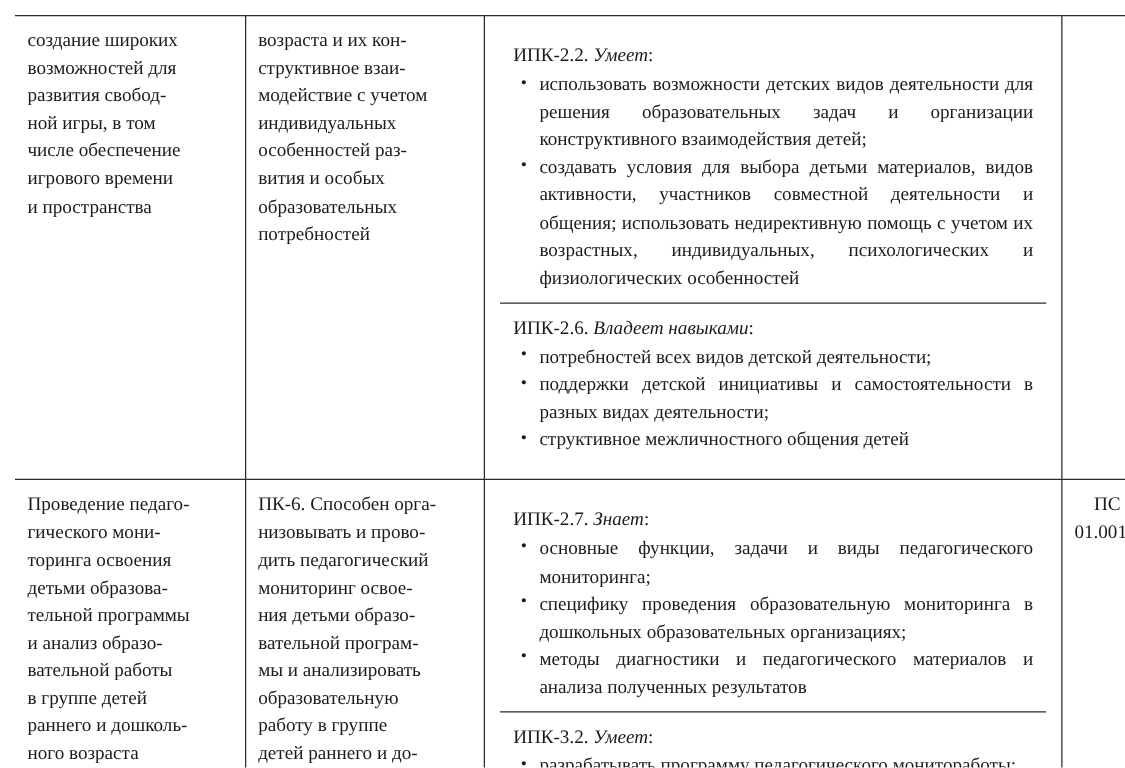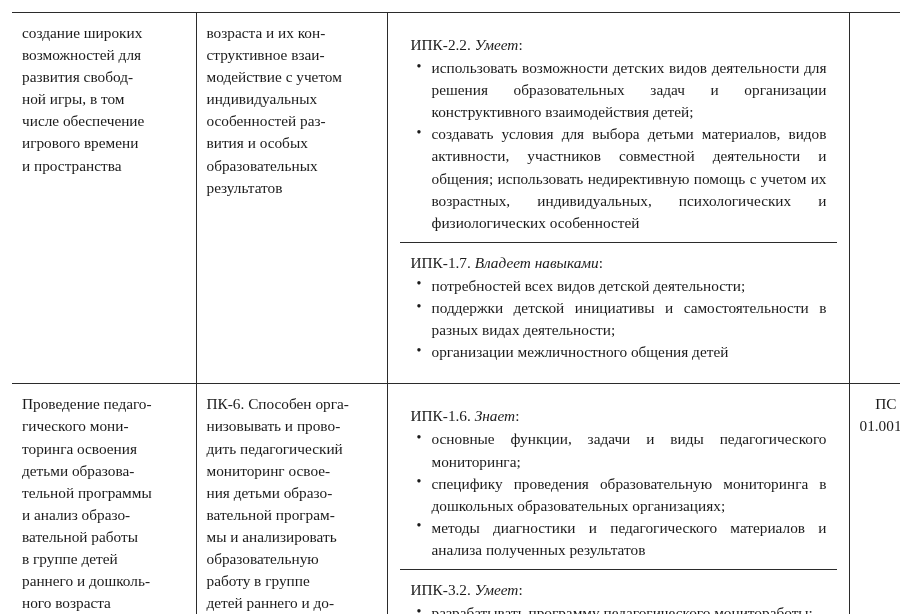--- a/index.html
+++ b/index.html
@@ -147,44 +147,44 @@
         </td>
 
         <td>
           <p class="cell-text">возраста и их кон-
 структивное взаи-
 модействие с учетом
 индивидуальных
 особенностей раз-
 вития и особых
 образовательных
-результатов</p>
+потребностей</p>
         </td>
 
         <td class="ind-host">
           <table class="ind-inner">
             <tbody>
 
               <tr>
                 <td class="ind-cell">
                   <p class="ind-heading"><span>ИПК-2.2.</span> <em>Умеет</em><span>:</span></p>
                   <ul class="ind-list">
                     <li><span class="bullet">•</span><span>использовать возможности детских видов деятельно­сти для решения образовательных задач и организа­ции конструктивного взаимодействия детей;</span></li>
                     <li><span class="bullet">•</span><span>создавать условия для выбора детьми материалов, видов активности, участников совместной деятельно­сти и общения; использовать недирективную помощь с учетом их возрастных, индивидуальных, психологи­ческих и физиологических особенностей</span></li>
                   </ul>
                 </td>
               </tr>
 
               <tr>
                 <td class="ind-cell">
-                  <p class="ind-heading"><span>ИПК-1.7.</span> <em>Владеет навыками</em><span>:</span></p>
+                  <p class="ind-heading"><span>ИПК-2.6.</span> <em>Владеет навыками</em><span>:</span></p>
                   <ul class="ind-list">
                     <li><span class="bullet">•</span><span>потребностей всех видов детской деятельности;</span></li>
                     <li><span class="bullet">•</span><span>поддержки детской инициативы и самостоятельно­сти в разных видах деятельности;</span></li>
-                    <li><span class="bullet">•</span><span>организации межличностного общения детей</span></li>
+                    <li><span class="bullet">•</span><span>структивное межличностного общения детей</span></li>
                   </ul>
                 </td>
               </tr>
 
             </tbody>
           </table>
         </td>
 
         <td class="ps-cell">
           <p class="ps-code"></p>
@@ -219,21 +219,21 @@
 детей раннего и до-
 школьного возраста</p>
         </td>
 
         <td class="ind-host">
           <table class="ind-inner">
             <tbody>
 
               <tr>
                 <td class="ind-cell">
-                  <p class="ind-heading"><span>ИПК-1.6.</span> <em>Знает</em><span>:</span></p>
+                  <p class="ind-heading"><span>ИПК-2.7.</span> <em>Знает</em><span>:</span></p>
                   <ul class="ind-list">
                     <li><span class="bullet">•</span><span>основные функции, задачи и виды педагогического мониторинга;</span></li>
                     <li><span class="bullet">•</span><span>специфику проведения образовательную мониторин­га в дошкольных образовательных организациях;</span></li>
                     <li><span class="bullet">•</span><span>методы диагностики и педагогического материалов и анализа полученных результатов</span></li>
                   </ul>
                 </td>
               </tr>
 
               <tr>
                 <td class="ind-cell">

